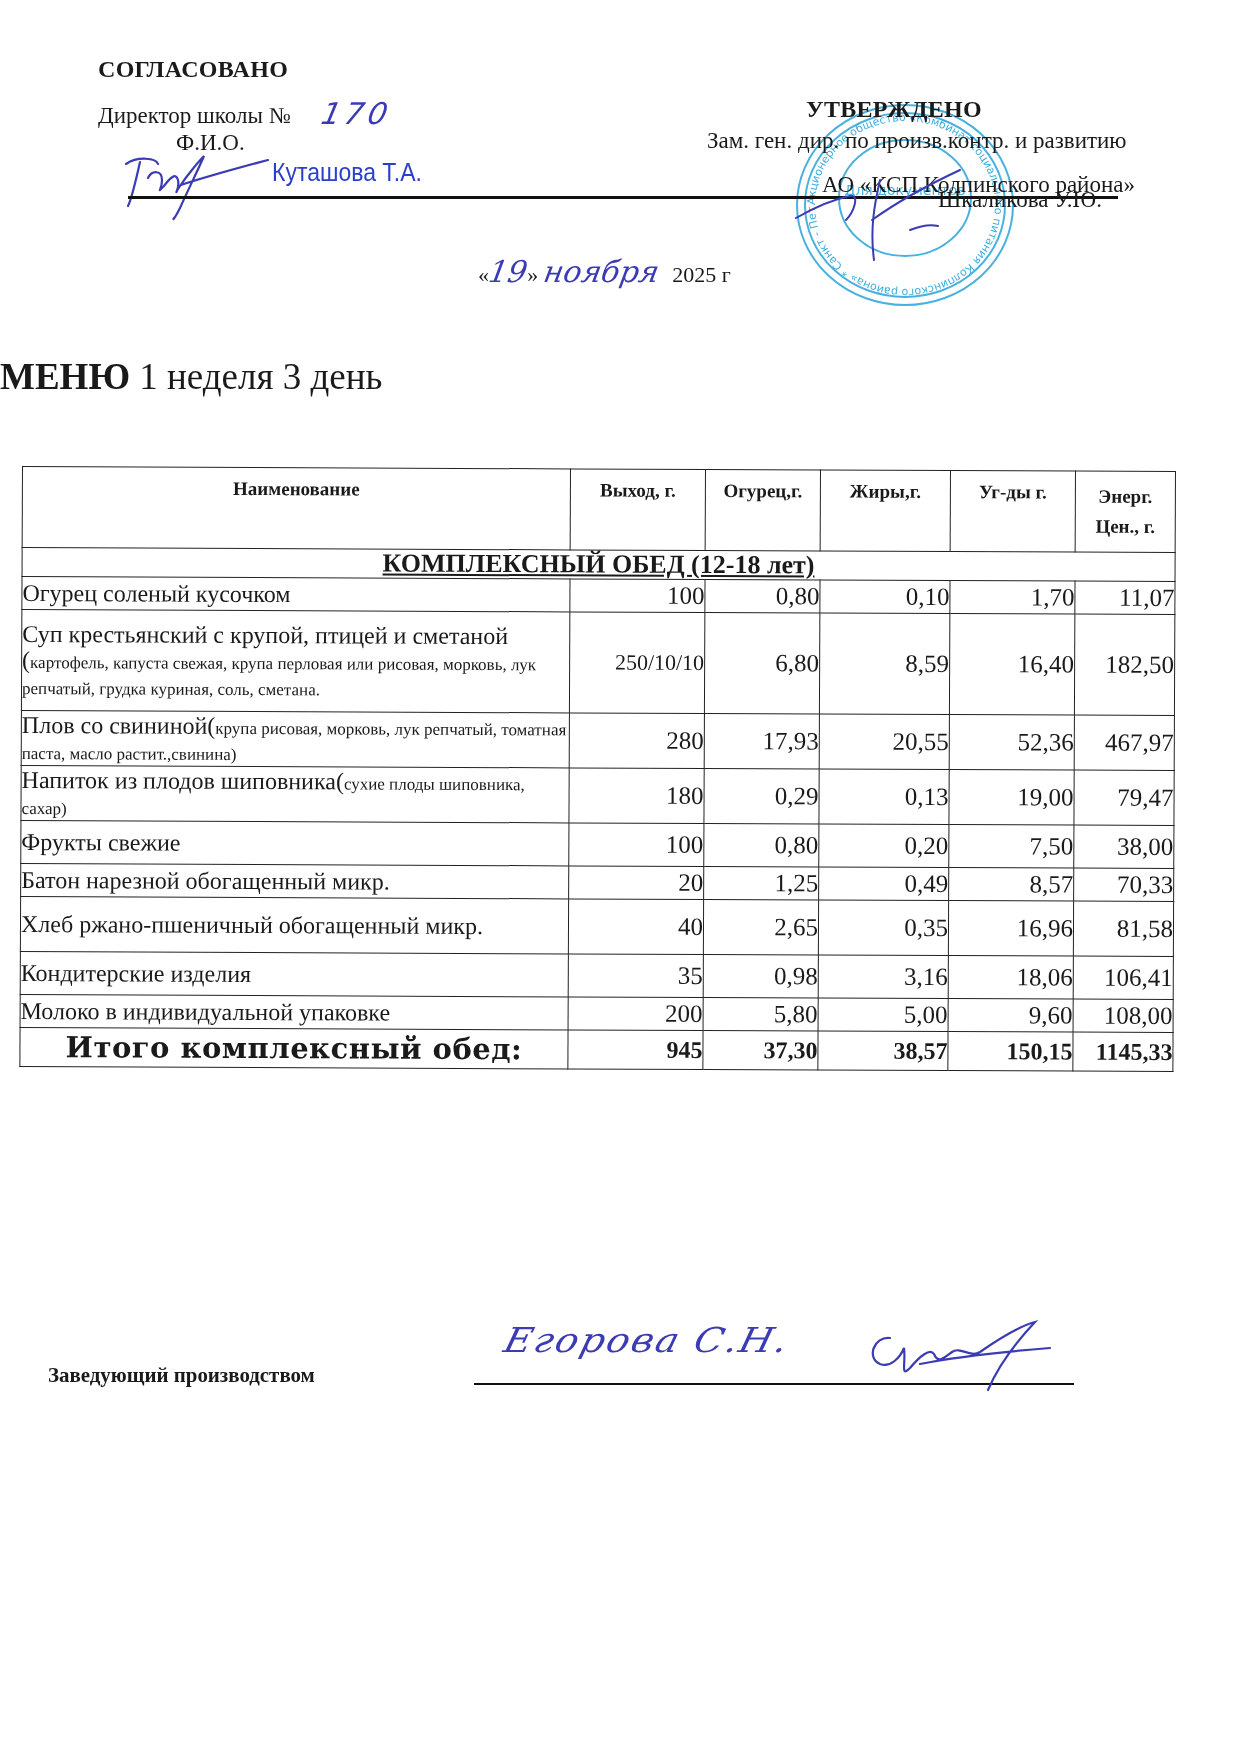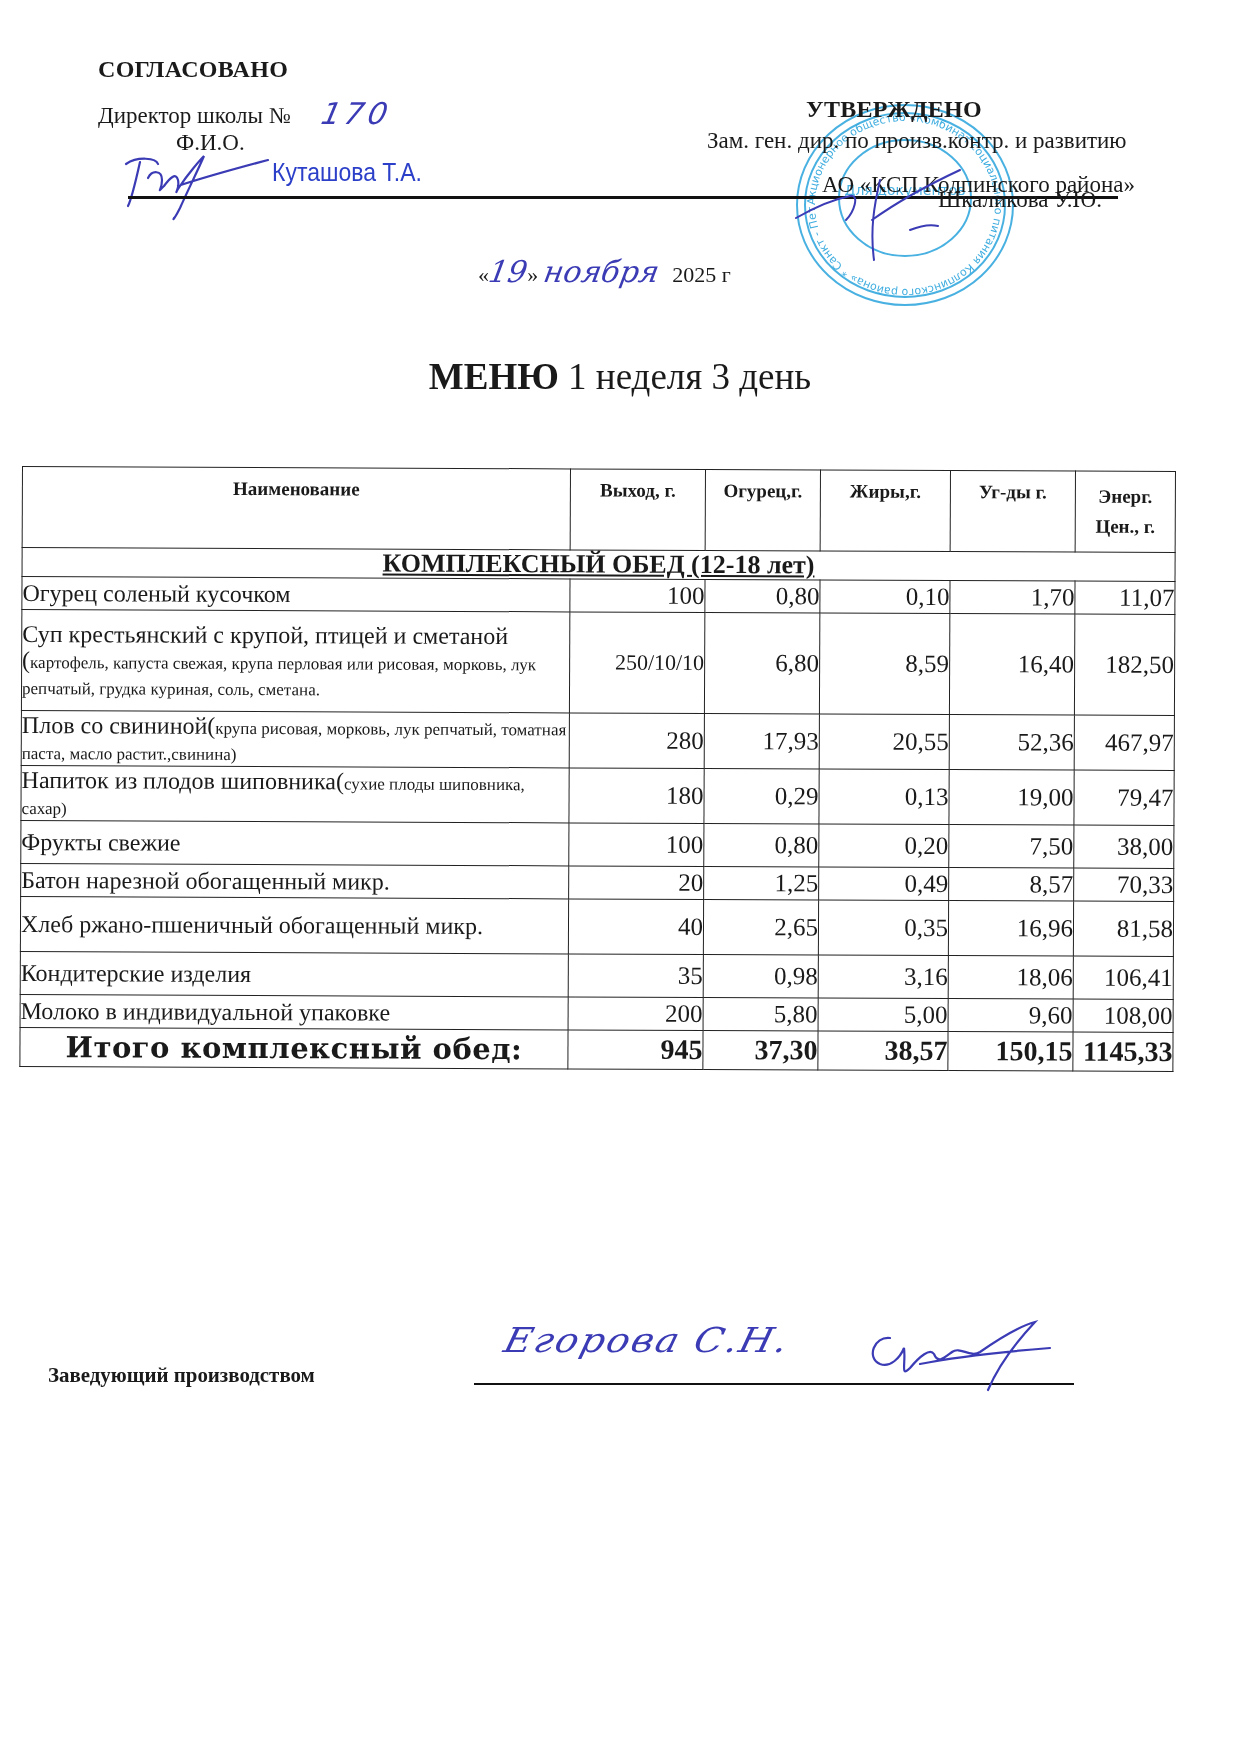--- a/index.html
+++ b/index.html
@@ -28,41 +28,41 @@
 
   
   .sig { pointer-events: none; }
 
   
   .date-line { left: 478px; top: 254px; font-size: 22px; }
   .date-hand { color: #3b3bb5; font-style: italic; font-size: 30px; font-family: "DejaVu Serif", serif;
                display: inline-block; transform: skewX(-10deg); margin-right: 8px; }
 
   
-  .menu-title { left: 0; width: 1240px; top: 355px; text-align: center; font-size: 37px; }
+  .menu-title { left: 0; width: 1240px; top: 355px; text-align: left; font-size: 37px; }
   .menu-title b { font-weight: bold; }
 
   
   table.menu { position: absolute; left: 22px; top: 466px; width: 1153px; border-collapse: collapse;
                table-layout: fixed; transform: rotate(0.25deg); transform-origin: left top; }
   table.menu td, table.menu th { border: 1.5px solid #222; padding: 0; vertical-align: middle; }
   table.menu th { font-weight: bold; font-size: 19px; text-align: center; vertical-align: top; padding-top: 10px; height: 70px; }
   th.h-energy { line-height: 30px; padding-top: 12px; }
   .section-row td { height: 28px; font-size: 26px; font-weight: bold; text-align: center; text-decoration: underline;
                     line-height: 26px; padding-top: 4px; }
   td.name { font-size: 24px; text-align: left; padding-left: 6px; line-height: 26px; }
   td.name .sub { font-size: 17px; line-height: 21px; }
   td.num { font-size: 25px; text-align: right; }
   tr.r-tall td { height: 100px; }
   tr.r2 td { height: 54px; }
   tr.r1 td { height: 32px; }
   tr.r-mid td { height: 42px; }
   tr.total td { height: 38px; font-weight: bold; }
   tr.total td.name { font-size: 29px; text-align: center; font-family: "DejaVu Serif", serif; letter-spacing: 0.5px; }
-  tr.total td.num { font-size: 28px; }
+  tr.total td.num { font-size: 24px; }
 
   
   .footer-label { left: 48px; top: 1362px; font-size: 22px; font-weight: bold; transform: scaleX(0.95); transform-origin: left; }
   .footer-rule { left: 474px; top: 1383px; width: 600px; border-top: 2px solid #111; }
 </style>
 </head>
 <body>
 
 <svg class="abs stamp" viewBox="0 0 230 210">
   <g fill="none" stroke="#2aa4dc" stroke-width="2" opacity="0.85">

